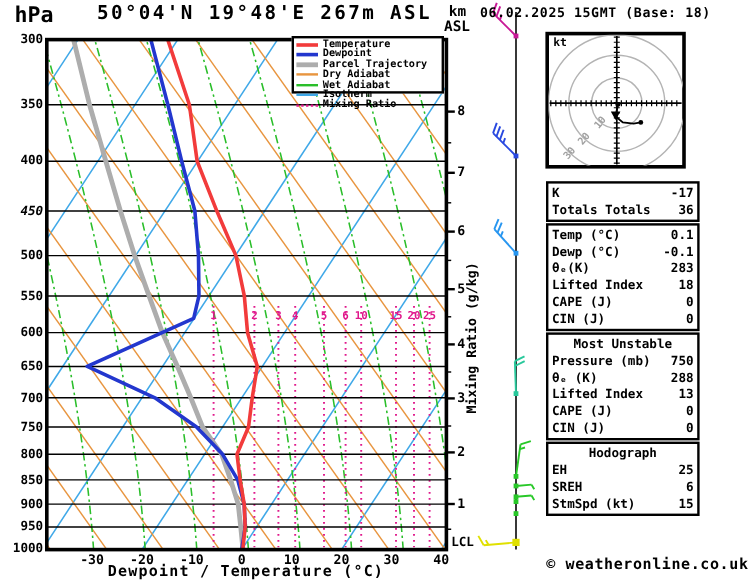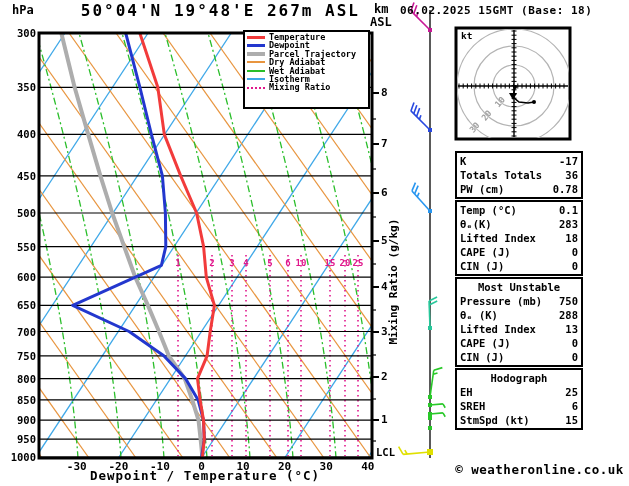--- a/index.html
+++ b/index.html
@@ -4,26 +4,26 @@
 <style>
   :root{
     --red:#F23B3B; --blue:#2337CE; --gray:#ADADAD; --orange:#E8953F;
     --green:#2ABE2A; --cyan:#3FA8E8; --magenta:#E0188C; --ink:#000000;
   }
   html,body{margin:0;padding:0;background:#fff;}
   #app{position:relative;width:629px;height:486px;background:#fff;overflow:hidden;
        font-family:"DejaVu Sans Mono","Liberation Mono",monospace;color:#000;}
   #gfx{position:absolute;left:0;top:0;}
   .lbl{position:absolute;font-weight:bold;line-height:1;white-space:nowrap;}
-  #hpa-label{left:12px;top:4px;font-size:12px;text-align:center;}
+  #hpa-label{left:12px;top:4px;font-size:18px;text-align:center;}
   #main-title{left:40px;top:3px;width:320px;text-align:right;font-size:16px;letter-spacing:2px;}
   #km-label{left:374px;top:3px;font-size:12px;}
   #asl-label{left:370px;top:16px;font-size:12px;}
   #date-label{left:400px;top:5px;width:228px;font-size:11px;letter-spacing:0.5px;}
-  #legend{position:absolute;left:243px;top:30px;width:127px;height:79px;background:#fff;
+  #legend{position:absolute;left:243px;top:30px;width:127px;height:48px;background:#fff;
           border:2px solid #000;z-index:5;padding:1px 0 0 2px;box-sizing:border-box;}
   .leg-row{display:flex;align-items:center;height:8.4px;}
   .leg-swatch{width:18px;margin-right:4px;flex:0 0 18px;}
   .leg-label{font-size:8.5px;font-weight:bold;line-height:1;}
   .ls0{border-top:3px solid var(--red);}
   .ls1{border-top:3px solid var(--blue);}
   .ls2{border-top:4px solid var(--gray);}
   .ls3{border-top:2px solid var(--orange);}
   .ls4{border-top:2px solid var(--green);}
   .ls5{border-top:2px solid var(--cyan);}
@@ -320,29 +320,29 @@
   <div id="panel">
       <div class="pbox">
         <div class="prow">
           <span>K</span>
           <span>-17</span>
         </div>
         <div class="prow">
           <span>Totals Totals</span>
           <span>36</span>
         </div>
-        <div class="prow">
-          <span>PW (cm)</span>
-          <span>0.78</span>
-        </div>
       </div>
       <div class="pbox">
         <div class="prow">
           <span>Temp (°C)</span>
           <span>0.1</span>
+        </div>
+        <div class="prow">
+          <span>Dewp (°C)</span>
+          <span>-0.1</span>
         </div>
         <div class="prow">
           <span>θₑ(K)</span>
           <span>283</span>
         </div>
         <div class="prow">
           <span>Lifted Index</span>
           <span>18</span>
         </div>
         <div class="prow">
@@ -390,21 +390,21 @@
         <div class="prow">
           <span>StmSpd (kt)</span>
           <span>15</span>
         </div>
       </div>
     </div>
   <div class="lbl" id="footer">© weatheronline.co.uk</div>
 <div class="plabel" style="top: 28px;">300</div>
     <div class="plabel" style="top: 82.3119px;">350</div>
     <div class="plabel" style="top: 129.359px;">400</div>
-    <div class="plabel" style="top: 170.858px;">450</div>
+    <div class="plabel" style="top: 170.858px; font-style: italic;">450</div>
     <div class="plabel" style="top: 207.979px;">500</div>
     <div class="plabel" style="top: 241.56px;">550</div>
     <div class="plabel" style="top: 272.217px;">600</div>
     <div class="plabel" style="top: 300.418px;">650</div>
     <div class="plabel" style="top: 326.528px;">700</div>
     <div class="plabel" style="top: 350.837px;">750</div>
     <div class="plabel" style="top: 373.576px;">800</div>
     <div class="plabel" style="top: 394.935px;">850</div>
     <div class="plabel" style="top: 415.074px;">900</div>
     <div class="plabel" style="top: 434.124px;">950</div>

